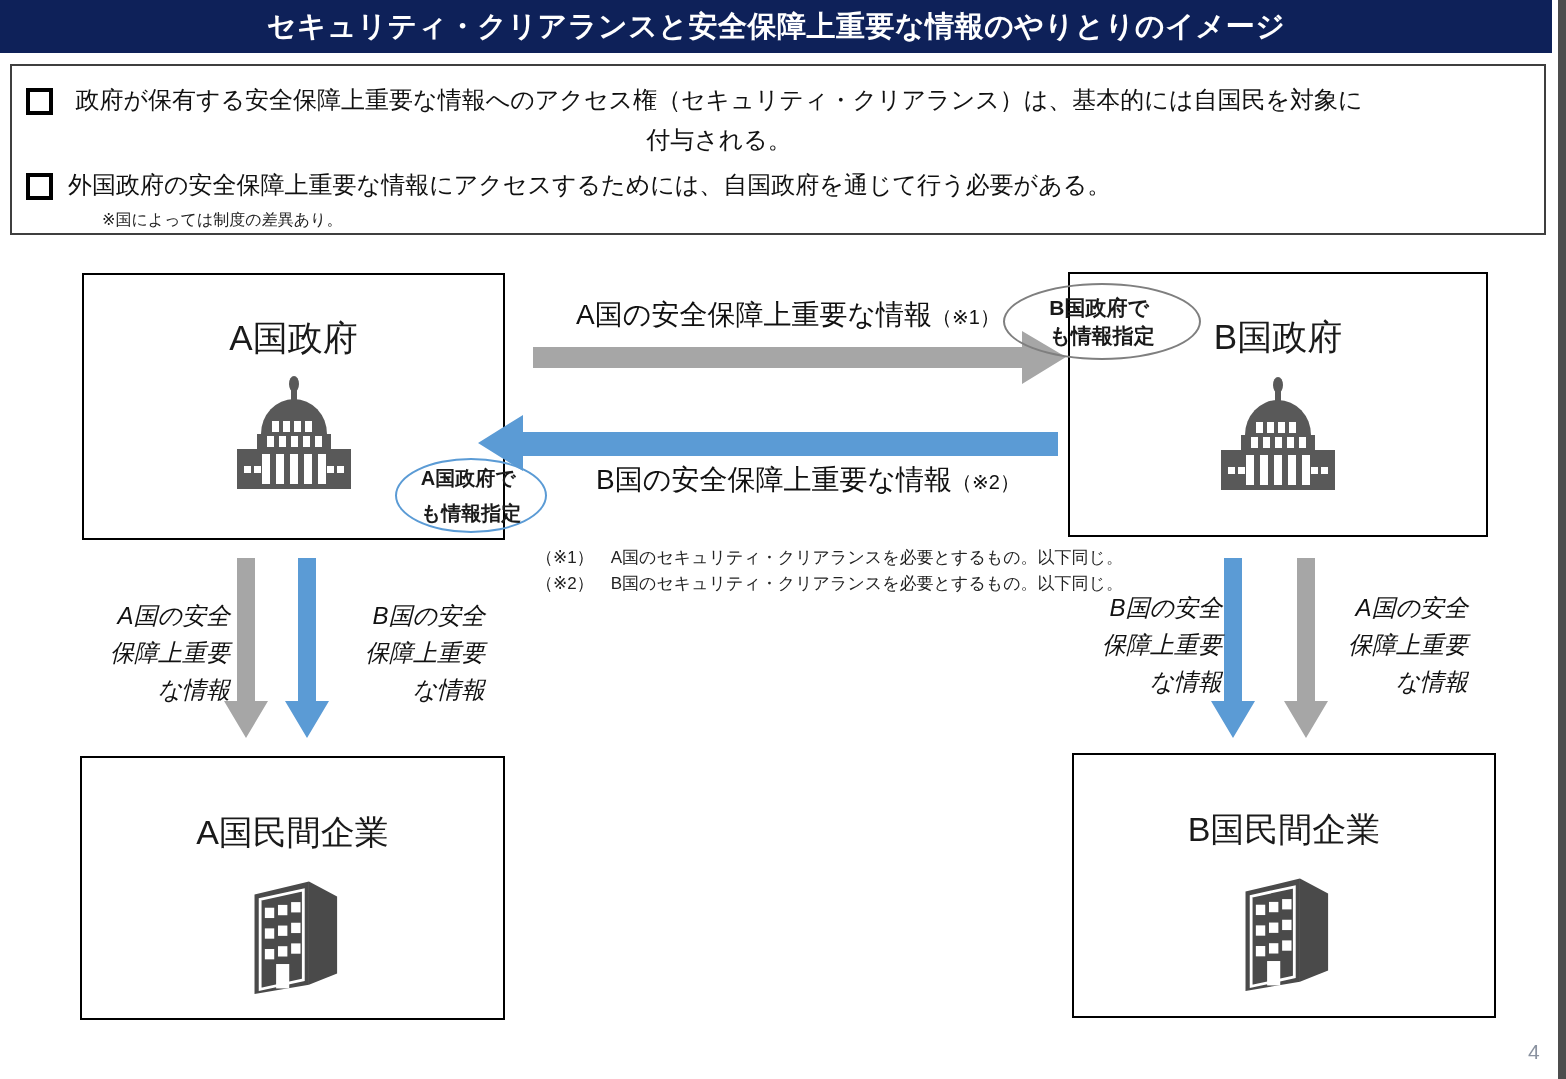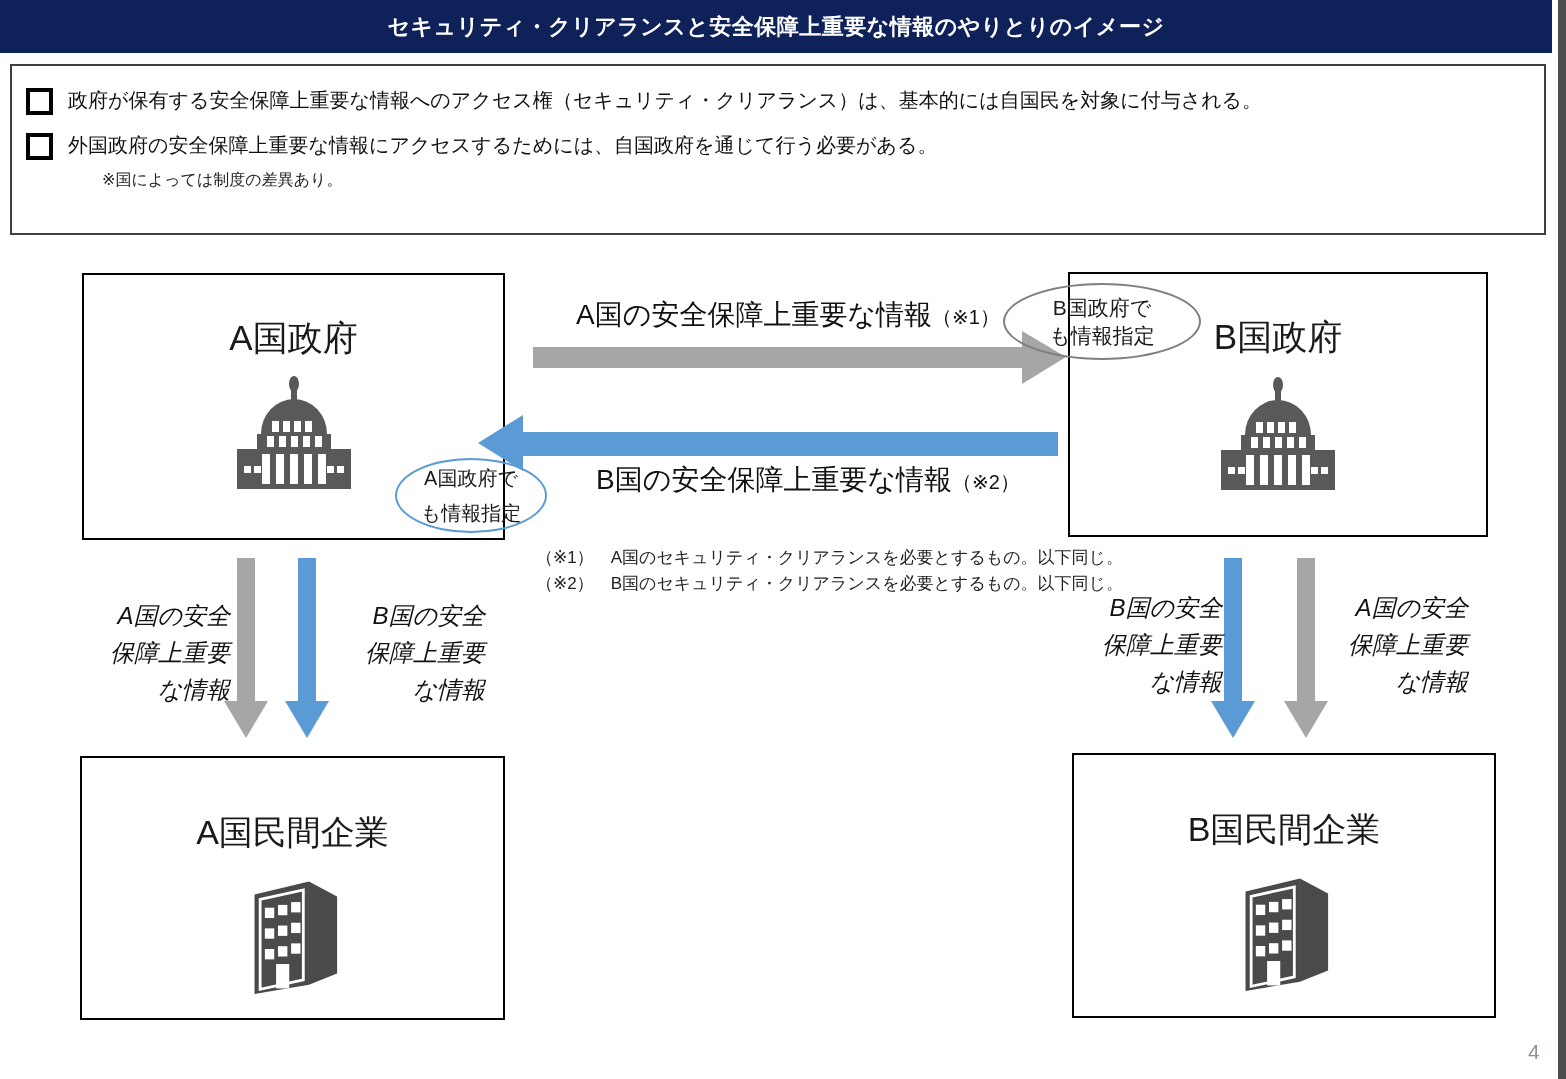--- a/index.html
+++ b/index.html
@@ -3,44 +3,44 @@
 <meta charset="utf-8">
 <style>
   html,body{margin:0;padding:0;background:#fff;}
   #page{position:relative;width:1566px;height:1079px;background:#fff;overflow:hidden;
         font-family:"Liberation Sans","DejaVu Sans",sans-serif;color:#1a1a1a;}
   
   .edge-strip{position:absolute;right:0;top:0;width:8px;height:1079px;background:#4d4d4d;}
   
   .header-bar{position:absolute;left:0;top:0;width:1552px;height:53px;background:#0e2159;
               display:flex;align-items:center;justify-content:center;}
-  .header-bar .title{color:#ffffff;font-size:22px;font-weight:bold;letter-spacing:0.5px;}
+  .header-bar .title{color:#ffffff;font-size:29px;font-weight:bold;letter-spacing:0.5px;}
   
   .summary-box{position:absolute;left:10px;top:64px;width:1536px;height:171px;
                border:2px solid #3f3f3f;background:#fff;box-sizing:border-box;padding:14px 0 0 14px;}
   .bullet-row{display:flex;align-items:flex-start;margin-bottom:5px;}
   .bullet-sq{flex:0 0 auto;width:19px;height:19px;border:4px solid #000;margin:8px 15px 0 0;}
-  .bullet-text{font-size:20px;line-height:40px;max-width:1302px;color:#111;text-align:center;}
+  .bullet-text{font-size:24px;line-height:40px;max-width:1302px;color:#111;text-align:center;}
   .summary-note{font-size:16px;color:#222;margin:2px 0 0 76px;}
   
   .dbox{position:absolute;border:2px solid #000;background:#fff;box-sizing:border-box;}
   .dbox .dbox-title{position:absolute;left:0;width:100%;text-align:center;}
   .gov-title{top:40px;font-size:35px;}
   .comp-title{top:52px;font-size:34px;}
   .dbox .icon-wrap{position:absolute;left:50%;transform:translateX(-50%);}
   
   .arrows-svg{position:absolute;left:0;top:0;width:1566px;height:1079px;pointer-events:none;}
   
   .flabel{position:absolute;text-align:right;}
   .h-arrow-label{font-size:28px;color:#111;}
   .h-arrow-label .ref{font-size:20px;}
   .notes{position:absolute;left:536px;top:545px;font-size:17px;line-height:26px;color:#222;}
   .v-label{font-size:24px;line-height:37px;white-space:pre-line;color:#111;font-style:italic;}
   .callout{position:absolute;border-radius:50%;background:transparent;display:flex;
-           align-items:center;justify-content:center;text-align:center;white-space:pre-line;box-sizing:border-box;}
+           align-items:center;justify-content:center;text-align:left;white-space:pre-line;box-sizing:border-box;font-weight:bold;}
   .callout-b{border:2px solid #7f7f7f;font-size:21px;line-height:28px;}
   .callout-a{border:2px solid #5b9bd5;font-size:20px;line-height:35px;}
   .page-num{position:absolute;left:1528px;top:1040px;font-size:21px;color:#8a92a0;}
 </style>
 </head>
 <body>
 
 <div id="page">
 
   <div class="header-bar">

